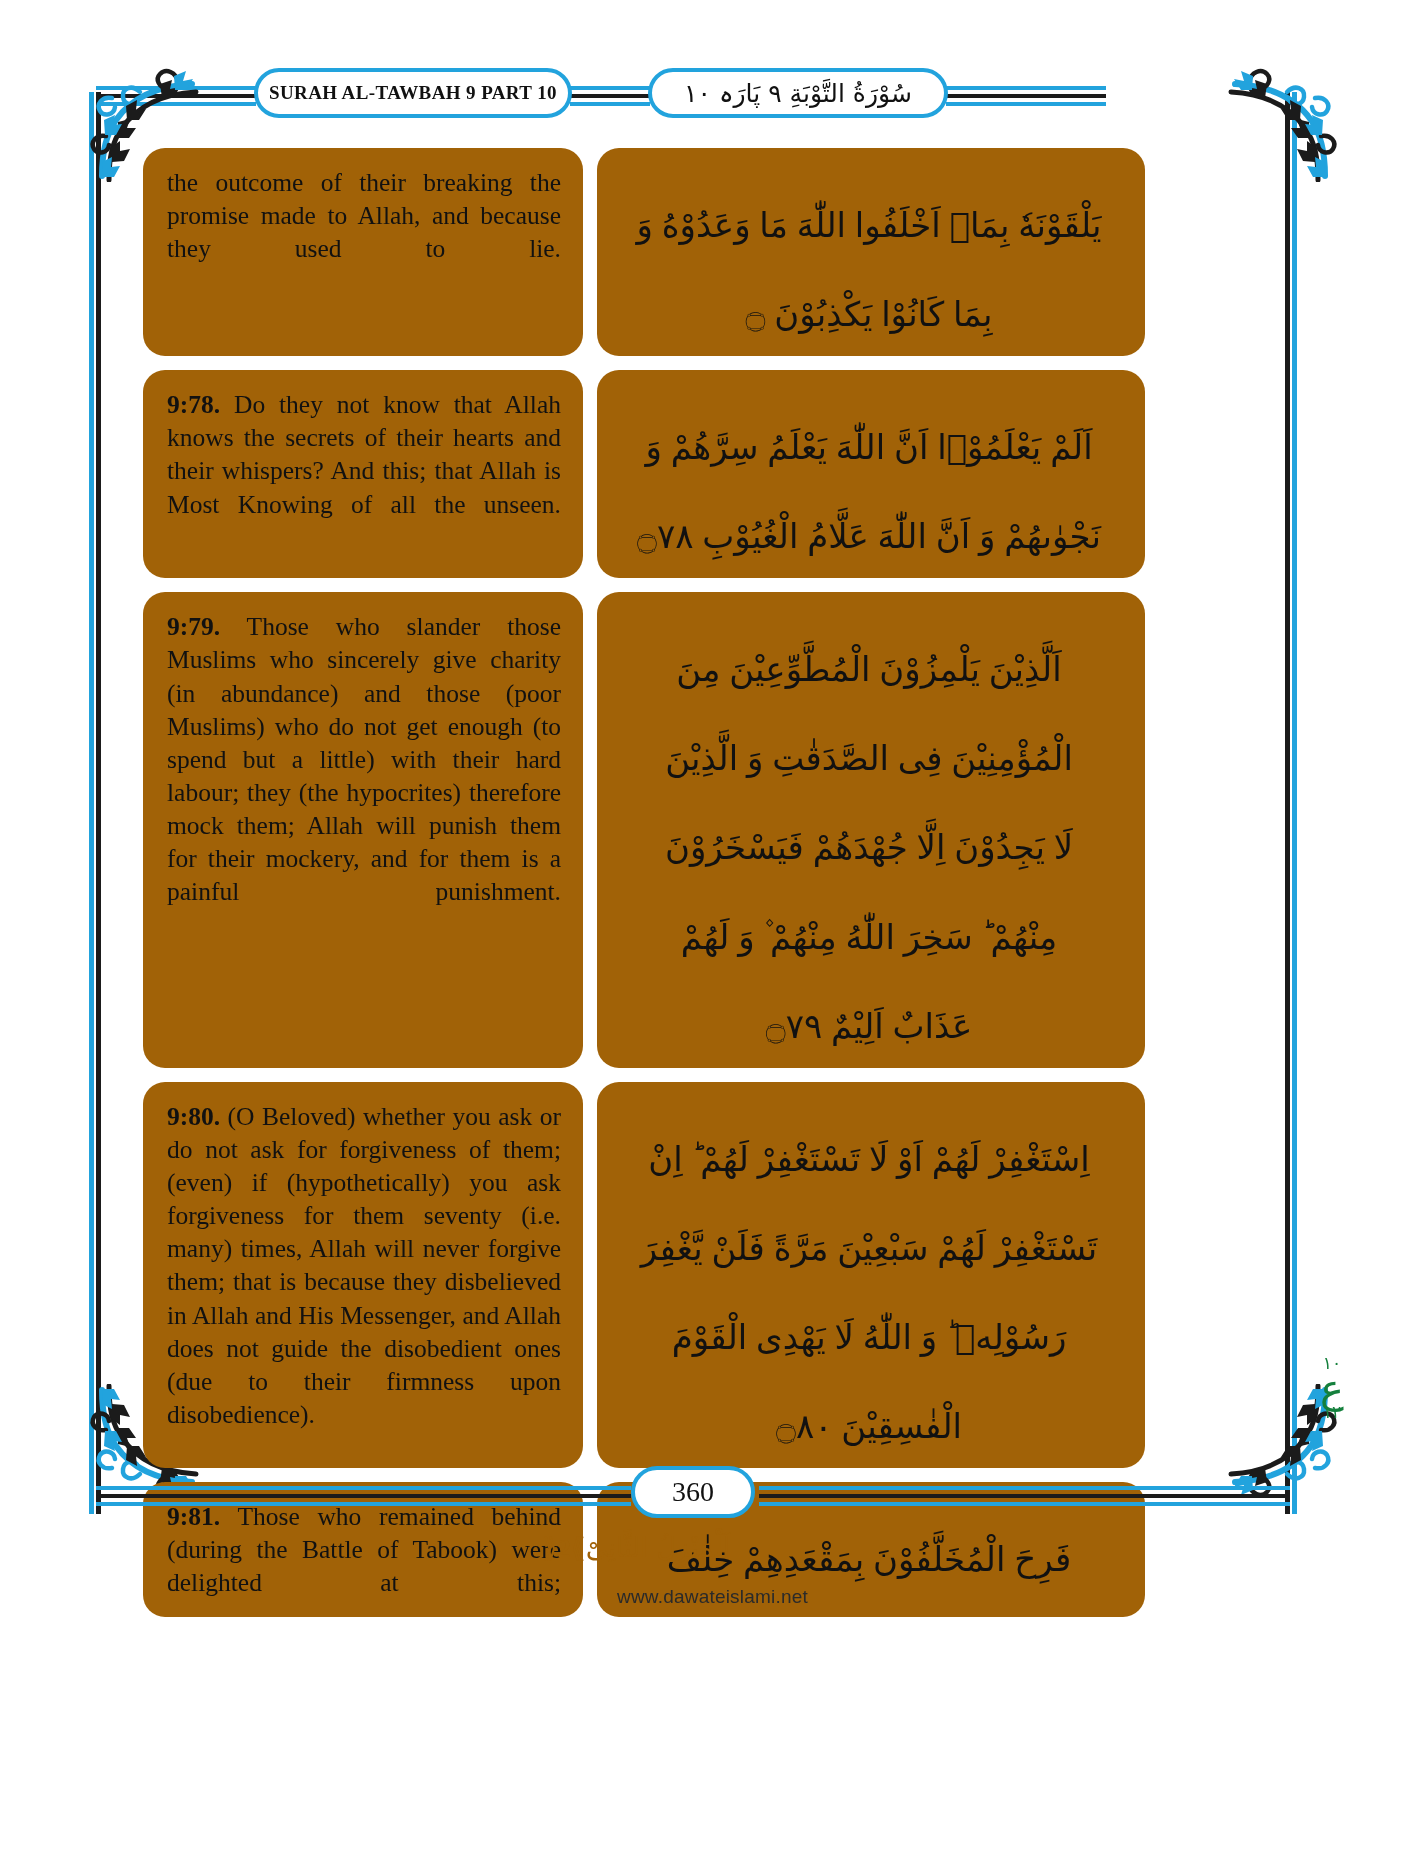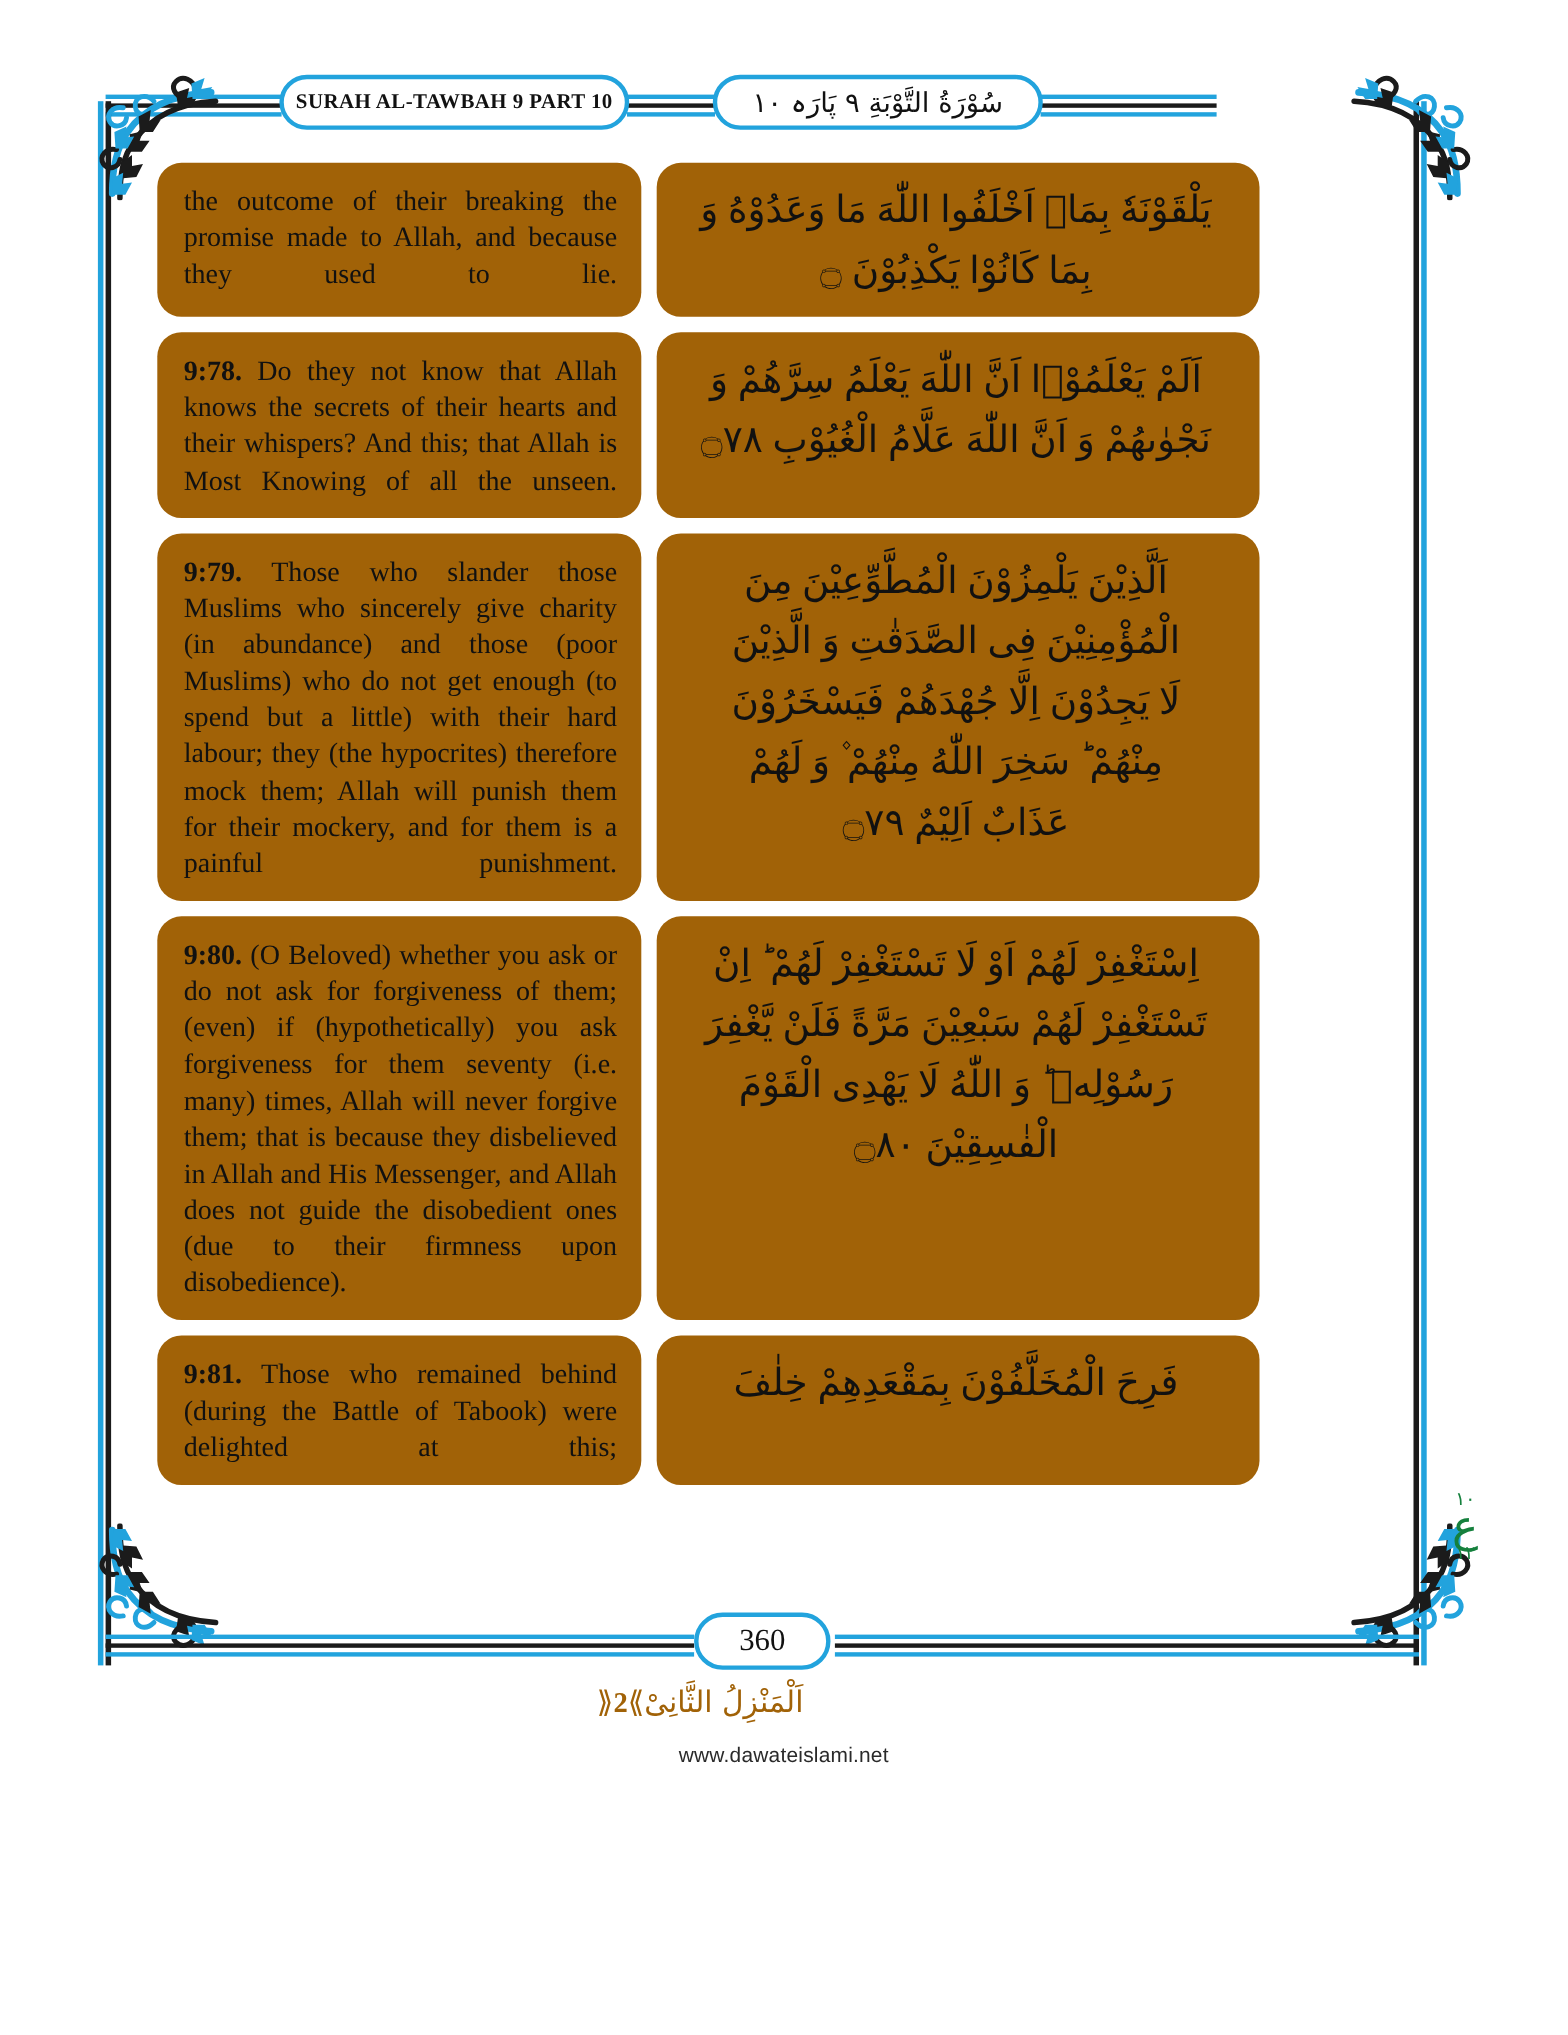--- a/index.html
+++ b/index.html
@@ -140,21 +140,21 @@
     text-align: center;
     font-family: "DejaVu Sans", sans-serif;
     font-size: 34px;
     line-height: 1.62;
     color: #111;
     word-spacing: -2px;
   }
   .vnum {
     font-weight: bold;
   }
-  .ar-line { display: block; white-space: nowrap; }
+  .ar-line { display: block; white-space: nowrap; margin-top: 34px; }
 
   
   .ruku {
     position: absolute;
     left: 1303px;
     top: 1355px;
     width: 58px;
     text-align: center;
     font-family: "DejaVu Sans", sans-serif;
     color: #15803d;

